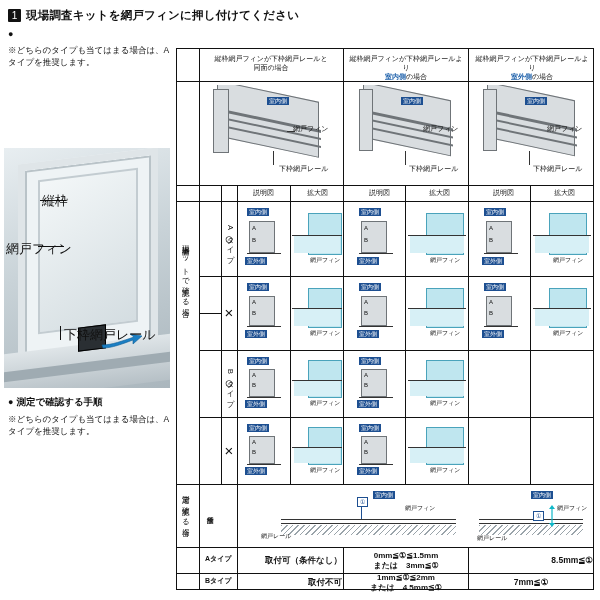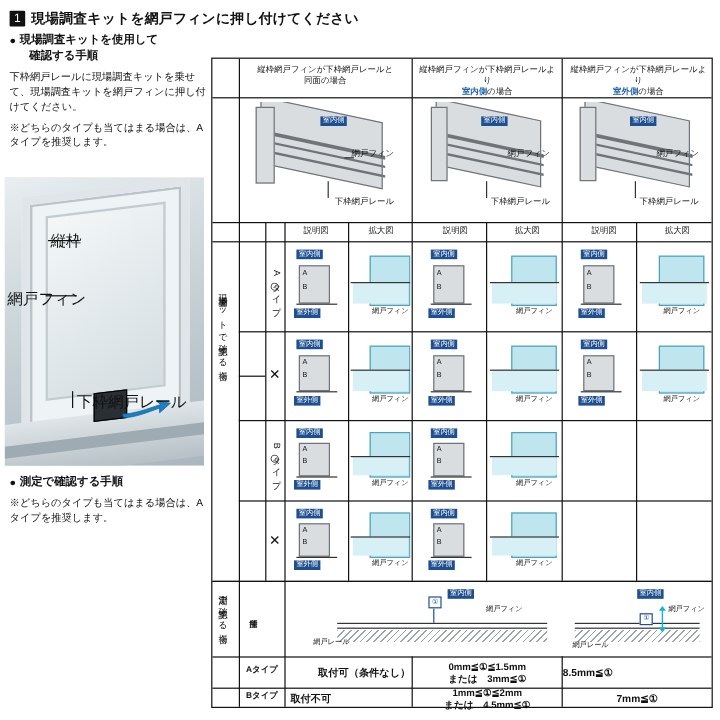--- a/index.html
+++ b/index.html
@@ -58,26 +58,21 @@
 <div class="page">
 
   <div class="title-row">
     <div class="title-num">1</div>
     <div class="title-text">現場調査キットを網戸フィンに押し付けてください</div>
   </div>
 
   <div class="left">
     <div class="bullet">
       <span class="dot">●</span>
-      <span>
-        <span>現場調査キットを使用して</span><br>
-        <span style="padding-left:8px;">確認する手順</span>
-      </span>
-    </div>
-    <div class="para">下枠網戸レールに現場調査キットを乗せて、現場調査キットを網戸フィンに押し付けてください。</div>
+    </div>
     <div class="note">※どちらのタイプも当てはまる場合は、Aタイプを推奨します。</div>
   </div>
 
   <div class="photo">
     <div class="ph-bgA"></div>
     <div class="ph-frame"></div>
     <div class="ph-glass"></div>
     <div class="ph-rail"></div>
     <div class="ph-rail2"></div>
     <div class="ph-kit"></div>
@@ -373,21 +368,21 @@
       </svg>
       <div class="tag-w" style="left:60px;top:22px;">①</div>
     </div>
 
     <div class="ctext" style="left:28px;top:506px;font-weight:bold;">Aタイプ</div>
     <div class="ctext" style="left:28px;top:528px;font-weight:bold;">Bタイプ</div>
 
     <div class="ctext bold" style="left:65px;top:506px;width:100px;text-align:right;font-size:8.5px;">取付可（条件なし）</div>
     <div class="ctext bold" style="left:167px;top:502px;width:124px;text-align:center;font-size:8px;">0mm≦①≦1.5mm</div>
     <div class="ctext bold" style="left:167px;top:512px;width:124px;text-align:center;font-size:8px;">または　3mm≦①</div>
-    <div class="ctext bold" style="left:292px;top:506px;width:124px;text-align:left;font-size:8.5px;">8.5mm≦①</div>
-
-    <div class="ctext bold" style="left:65px;top:528px;width:100px;text-align:left;font-size:8.5px;">取付不可</div>
+    <div class="ctext bold" style="left:292px;top:506px;width:124px;text-align:right;font-size:8.5px;">8.5mm≦①</div>
+
+    <div class="ctext bold" style="left:65px;top:528px;width:100px;text-align:right;font-size:8.5px;">取付不可</div>
     <div class="ctext bold" style="left:167px;top:524px;width:124px;text-align:center;font-size:8px;">1mm≦①≦2mm</div>
     <div class="ctext bold" style="left:167px;top:534px;width:124px;text-align:center;font-size:8px;">または　4.5mm≦①</div>
     <div class="ctext bold" style="left:292px;top:528px;width:124px;text-align:center;font-size:8.5px;">7mm≦①</div>
 
   </div>
 </div>
 
 </body></html>

